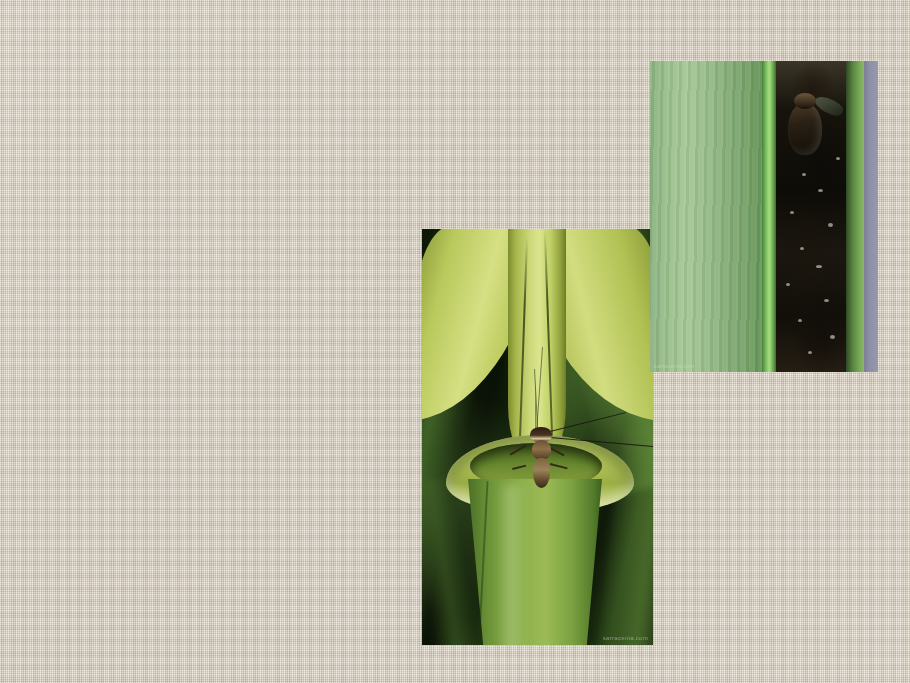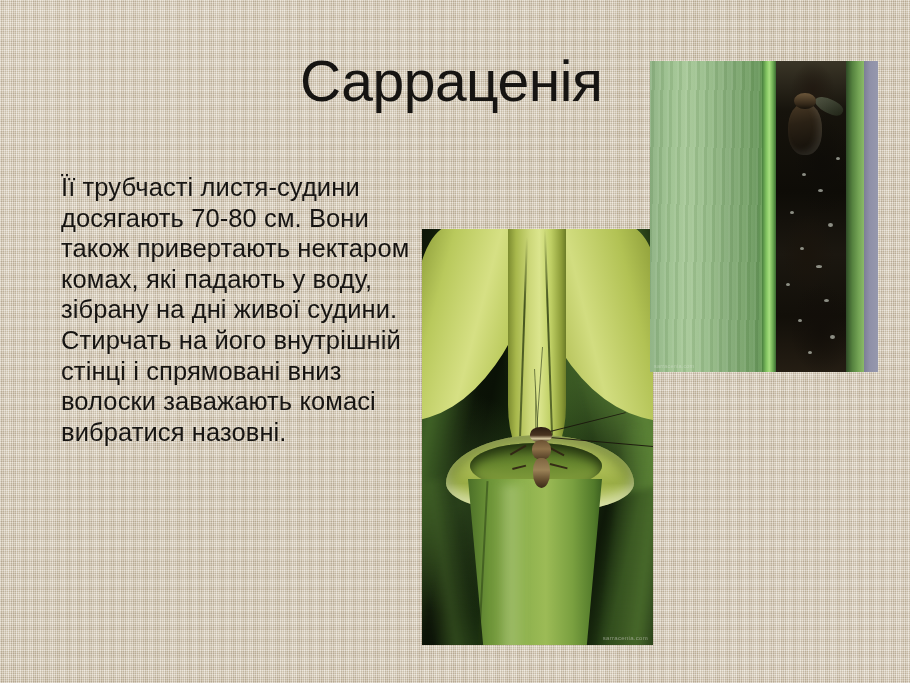--- a/index.html
+++ b/index.html
@@ -332,23 +332,21 @@
     font-size: 5.5px;
     letter-spacing: 0.2px;
     color: rgba(228,232,222,0.40);
   }
 </style>
 </head>
 <body>
 
 <div id="slide">
 
-  <div id="title">Сарраценія</div>
-
-  <div id="body-text"><span>Її трубчасті листя-судини досягають 70-80 см. Вони також привертають нектаром комах, які падають у воду, зібрану на дні живої судини. Стирчать на його внутрішній стінці і спрямовані вниз волоски заважають комасі вибратися назовні.</span></div>
+
 
   <div id="photo-pitcher">
     <div class="pp-bg"></div>
     <div class="pp-blade pp-b1"></div>
     <div class="pp-blade pp-b2"></div>
     <div class="pp-blade pp-b3"></div>
     <div class="pp-blade pp-b4"></div>
 
     <div class="pp-hood-l"></div>
     <div class="pp-hood-r"></div>

